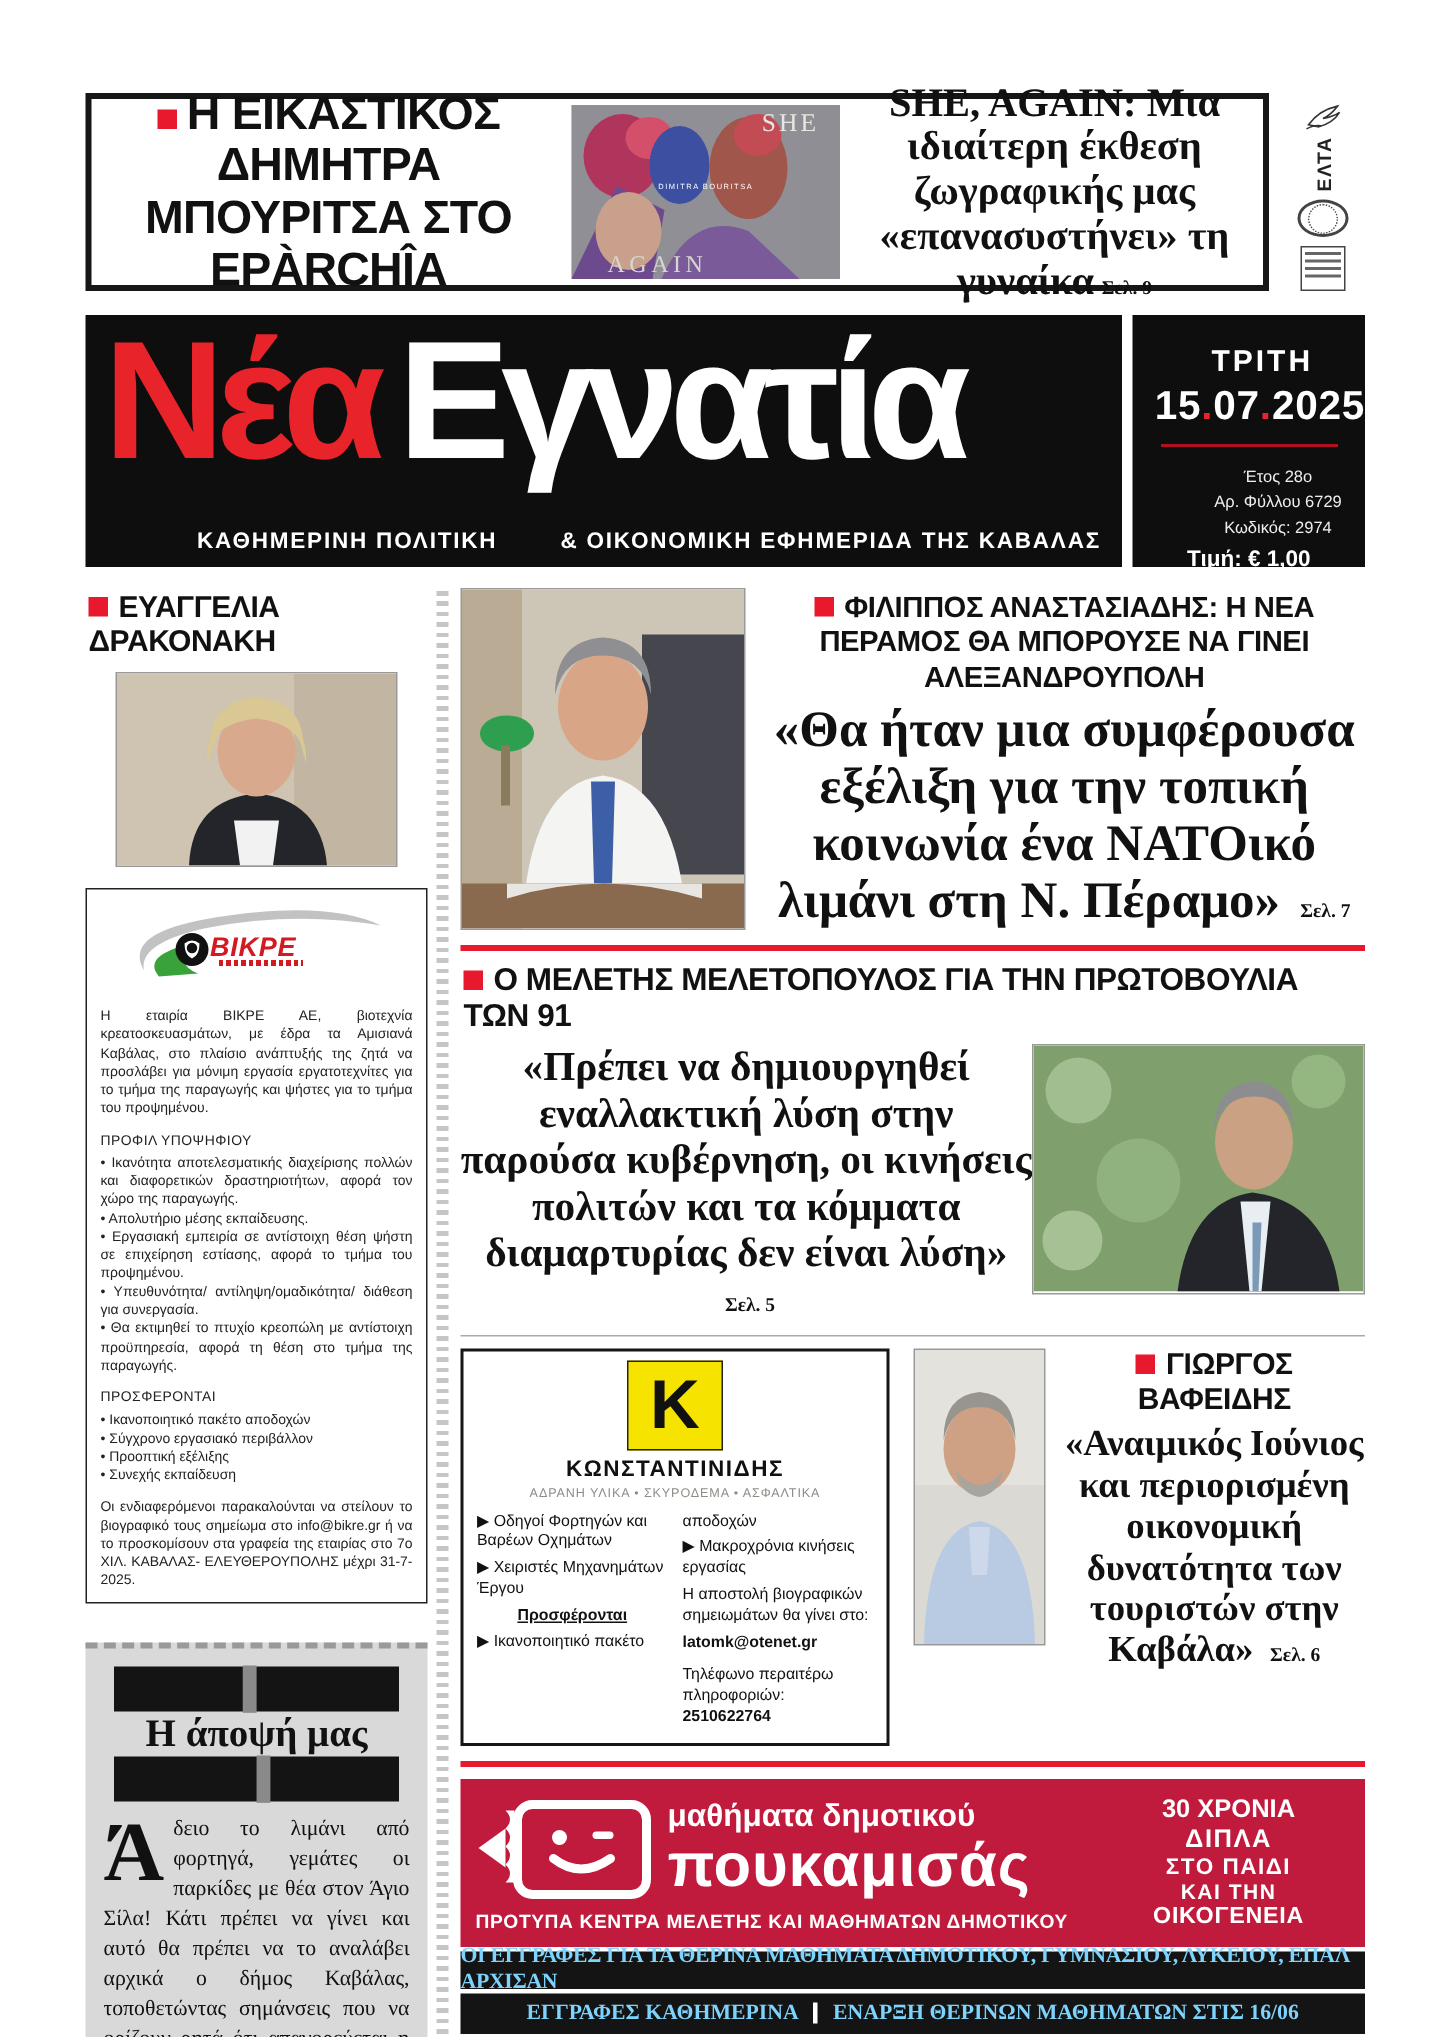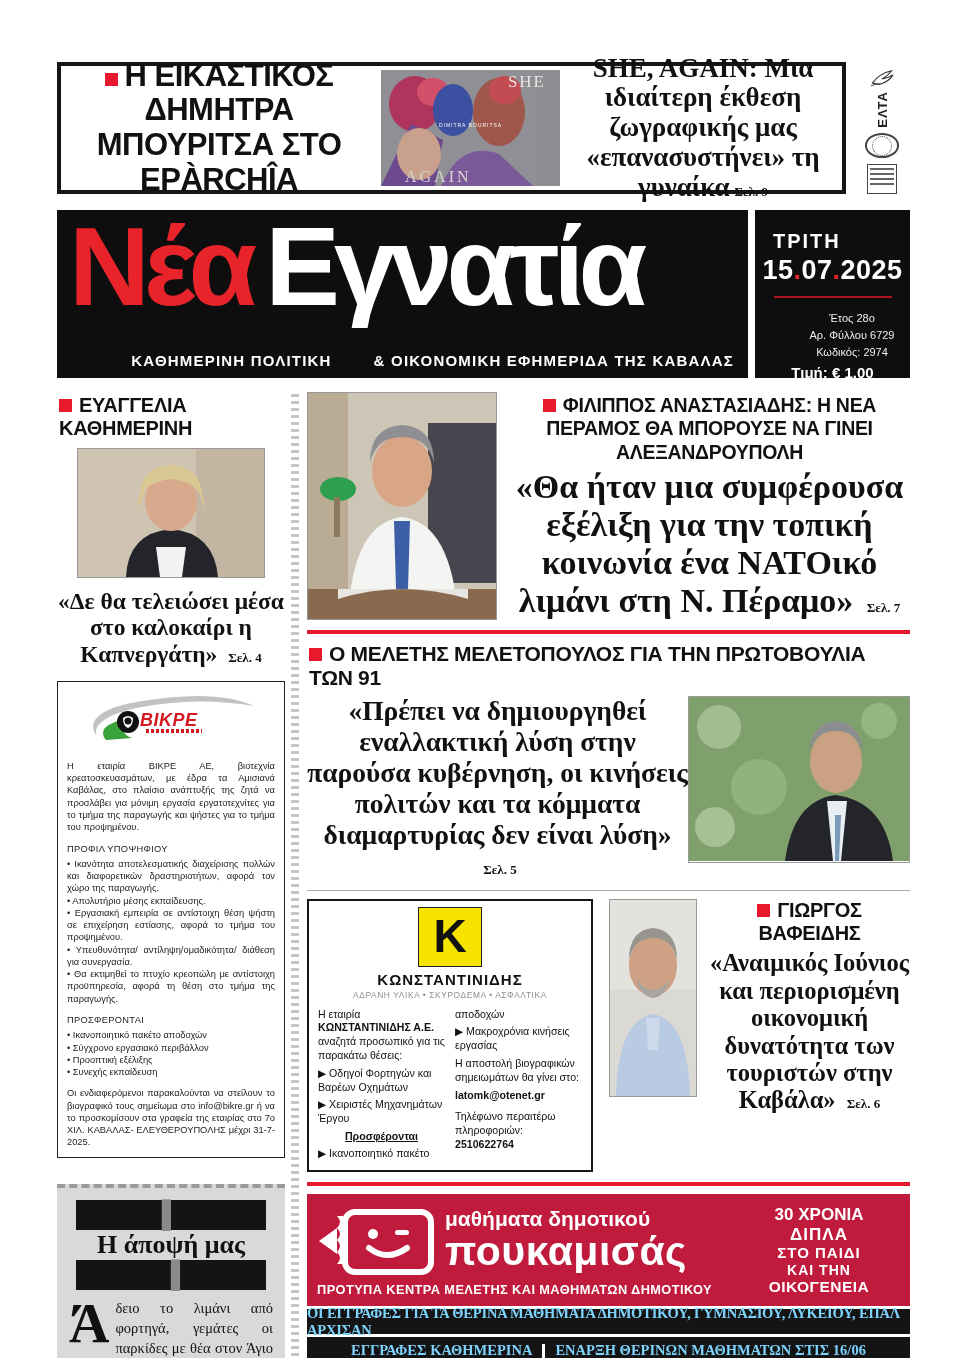--- a/index.html
+++ b/index.html
@@ -32,22 +32,22 @@
 
   
   .masthead-row{display:flex;height:168px;margin-bottom:14px;}
   .masthead{flex:1;background:#0e0e0e;position:relative;margin-right:7px;}
   .mh-title{position:absolute;top:-8px;left:12px;font-size:112px;font-weight:700;letter-spacing:-6px;white-space:nowrap;}
   .mh-title .red{color:var(--mast-red);}
   .mh-title .white{color:#fff;margin-left:14px;}
   .mh-sub{position:absolute;bottom:9px;left:0;right:14px;color:#fff;font-size:15px;font-weight:700;letter-spacing:1.2px;text-align:right;white-space:nowrap;}
   .mh-sub .gap{display:inline-block;width:42px;}
   .datebox{width:155px;background:#0e0e0e;color:#fff;text-align:center;padding-top:20px;}
-  .db-day{font-size:20px;font-weight:700;letter-spacing:2px;text-align:left;padding-left:18px;}
-  .db-date{font-size:27px;font-weight:700;letter-spacing:0.5px;margin-top:2px;}
+  .db-day{font-size:20px;font-weight:700;letter-spacing:2px;text-align:center;padding-left:18px;}
+  .db-date{font-size:27px;font-weight:700;letter-spacing:0.5px;margin-top:2px;text-align:right;}
   .db-date .dot{color:var(--mast-red);}
   .db-rule{height:2px;background:#b01120;width:118px;margin:10px auto 12px auto;}
   .db-small{font-size:11px;line-height:1.55;color:#eee;padding-left:39px;}
   .db-price{font-size:15px;font-weight:700;margin-top:3px;}
 
   
   .main{display:flex;}
   .col-left{width:228px;flex:none;}
   .v-divider{width:8px;flex:none;margin:2px 8px 0 6px;background:repeating-linear-gradient(to bottom,#c6c6c6 0 3px,transparent 3px 7px);}
   .col-right{flex:1;min-width:0;}
@@ -198,35 +198,32 @@
         <div>Κωδικός: 2974</div>
       </div>
       <div class="db-price">Τιμή: € 1,00</div>
     </div>
   </div>
 
   <div class="main">
 
     <div class="col-left">
       <div class="kicker drak-kicker">
-        <span class="sq"></span><span>ΕΥΑΓΓΕΛΙΑ ΚΑΘΗΜΕΡΙΝΗ</span>
+        <span class="sq"></span><span>ΕΥΑΓΓΕΛΙΑ ΔΡΑΚΟΝΑΚΗ</span>
       </div>
       <div class="photo-frame drak-photo">
         <svg width="186" height="128" viewBox="0 0 186 128">
           <rect width="186" height="128" fill="#cfc4b2"></rect>
           <rect x="118" y="0" width="68" height="128" fill="#c2b6a2"></rect>
           <path d="M48 128 Q50 84 93 80 Q136 84 140 128 Z" fill="#23252a"></path>
           <path d="M78 98 L108 98 L104 128 L82 128 Z" fill="#f2f2f2"></path>
           <ellipse cx="93" cy="52" rx="26" ry="30" fill="#d9a98e"></ellipse>
           <path d="M62 58 Q58 18 93 16 Q128 18 124 58 Q126 34 93 30 Q60 34 62 58 Z" fill="#d9c893"></path>
           <path d="M60 60 Q58 28 93 24 Q128 28 126 60 L122 44 Q118 28 93 28 Q68 28 66 44 Z" fill="#d9c893"></path>
         </svg>
-      </div>
-      <div class="headline drak-headline">
-        <span>«Δε θα τελειώσει μέσα στο καλοκαίρι η Καπνεργάτη»</span> <span class="pref">Σελ. 4</span>
       </div>
 
       <div class="bikre-box">
         <div class="bikre-logo">
           <svg width="190" height="58" viewBox="0 0 190 58">
             <path d="M20 44 Q6 20 60 10 Q140 -4 178 14 Q120 4 60 16 Q16 26 20 44 Z" fill="#c2c2c2"></path>
             <path d="M30 48 Q18 34 52 26 Q40 40 56 46 Z" fill="#3aa23a"></path>
             <circle cx="52" cy="30" r="11" fill="#111"></circle>
             <path d="M47 26 Q52 22 57 26 Q57 34 52 36 Q47 34 47 26 Z" fill="#fff"></path>
             <circle cx="52" cy="29" r="3.5" fill="#111"></circle>
@@ -327,21 +324,20 @@
         <div class="kon-box">
           <div class="kon-head">
             <div class="k-logo">
                 <span>K</span>
               </div>
             <div class="kon-name">ΚΩΝΣΤΑΝΤΙΝΙΔΗΣ</div>
             <div class="kon-sub">ΑΔΡΑΝΗ ΥΛΙΚΑ • ΣΚΥΡΟΔΕΜΑ • ΑΣΦΑΛΤΙΚΑ</div>
           </div>
           <div class="kon-cols">
             <div class="kon-col">
-              <p><span>Η εταιρία </span><b>ΚΩΝΣΤΑΝΤΙΝΙΔΗΣ Α.Ε.</b><span> αναζητά προσωπικό για τις παρακάτω θέσεις:</span></p>
               <p>▶ Οδηγοί Φορτηγών και Βαρέων Οχημάτων</p>
               <p>▶ Χειριστές Μηχανημάτων Έργου</p>
               <p class="kon-offers">Προσφέρονται</p>
               <p>▶ Ικανοποιητικό πακέτο</p>
             </div>
             <div class="kon-col">
               <p>αποδοχών</p>
               <p>▶ Μακροχρόνια κινήσεις εργασίας</p>
               <p>Η αποστολή βιογραφικών σημειωμάτων θα γίνει στο:</p>
               <p style="font-weight:700">latomk@otenet.gr</p>

